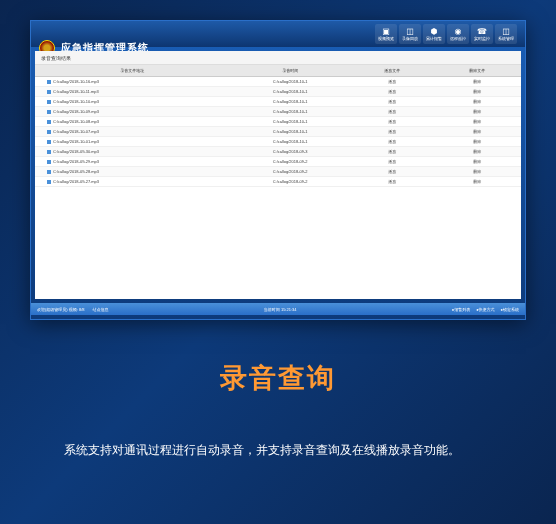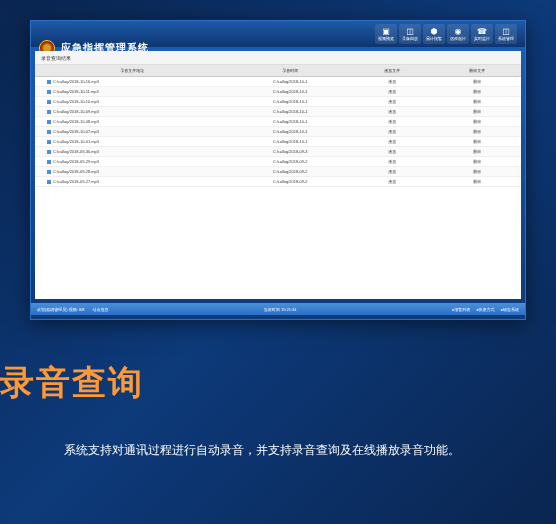--- a/index.html
+++ b/index.html
@@ -133,23 +133,23 @@
       font-size: 4px;
       color: #fff;
     }
     .status-left { display: flex; gap: 8px; }
     .status-right { display: flex; gap: 6px; }
     .slide-title {
       position: absolute;
       top: 360px;
       left: 0;
       right: 0;
-      text-align: left;
+      text-align: center;
       color: #ff9933;
-      font-size: 34px;
+      font-size: 27px;
       font-weight: bold;
       letter-spacing: 2px;
     }
     .slide-description {
       position: absolute;
       top: 440px;
       left: 40px;
       right: 40px;
       color: #ffffff;
       font-size: 12px;

